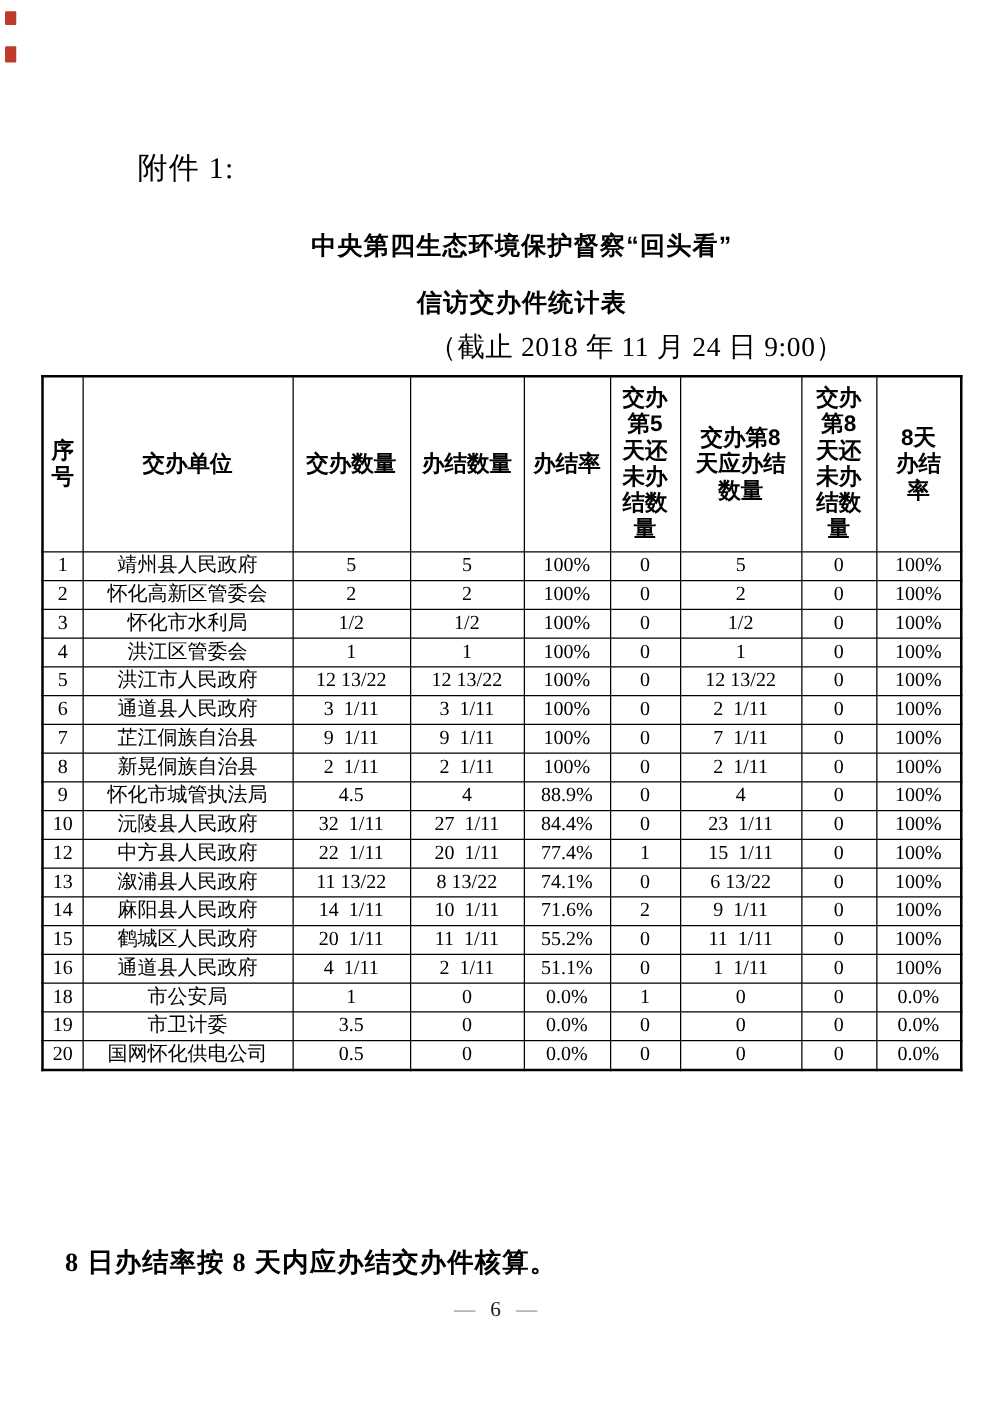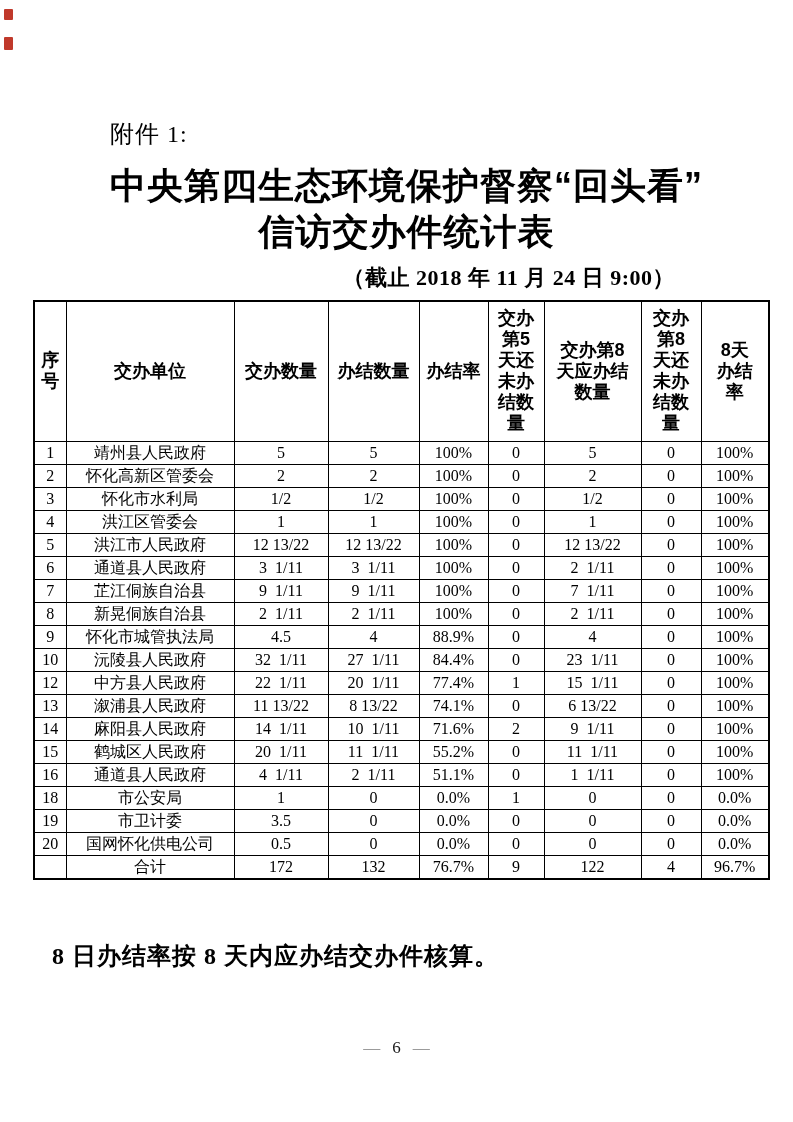--- a/index.html
+++ b/index.html
@@ -20,31 +20,31 @@
 
   .content { position: absolute; left: 33px; top: 0; width: 735px; }
 
   .attachment {
     position: absolute; left: 77px; top: 107px;
     font-size: 24px; letter-spacing: 1px; margin-top: 11px;
   }
 
   .title {
     position: absolute; top: 157px; left: 0; width: 100%;
-    margin: 6px; text-align: center;
+    margin: 17px; text-align: center;
     font-family: "Liberation Sans", sans-serif;
-    font-weight: bold; font-size: 36px; line-height: 46px;
+    font-weight: bold; font-size: 20px; line-height: 46px;
     letter-spacing: 1px;
   }
   .title-line { display: block; }
 
   .date-line {
     position: absolute; top: 263px; left: 0; width: 100%;
     text-align: right; padding-right: 93px;
-    font-size: 22px; font-weight: bold; letter-spacing: 0.5px;
+    font-size: 22px; font-weight: normal; letter-spacing: 0.5px;
   }
 
   table.stats-table {
     position: absolute; top: 300px; left: 0;
     width: 735px;
     border-collapse: collapse; table-layout: fixed;
     border: 2px solid #000;
   }
   .stats-table th, .stats-table td {
     border: 1px solid #000;
@@ -56,22 +56,22 @@
   .stats-table th {
     font-family: "Liberation Sans", sans-serif;
     font-weight: bold; font-size: 18px; line-height: 21px;
     height: 140px;
   }
   .stats-table td {
     font-size: 16px; line-height: 22px; height: 23px;
   }
 
   .footnote {
-    position: absolute; top: 940px; left: 19px;
-    font-size: 24px; font-weight: bold; letter-spacing: 1px;
+    position: absolute; top: 996px; left: 19px;
+    font-size: 21px; font-weight: bold; letter-spacing: 1px;
   }
 
   .page-number {
     position: absolute; top: 1038px; left: 0; width: 793px;
     text-align: center; font-size: 17px;
   }
   .page-number .dash { color: #8a8a8a; margin: 0 12px; }
   .page-number .num { color: #1a1a1a; }
 </style>
 </head>
@@ -325,31 +325,20 @@
             <td>20</td>
             <td>国网怀化供电公司</td>
             <td>0.5</td>
             <td>0</td>
             <td>0.0%</td>
             <td>0</td>
             <td>0</td>
             <td>0</td>
             <td>0.0%</td>
           </tr>
-          <tr>
-            <td></td>
-            <td>合计</td>
-            <td>172</td>
-            <td>132</td>
-            <td>76.7%</td>
-            <td>9</td>
-            <td>122</td>
-            <td>4</td>
-            <td>96.7%</td>
-          </tr>
         </tbody>
     </table>
 
     <div class="footnote">8 日办结率按 8 天内应办结交办件核算。</div>
   </div>
 
   <div class="page-number">
     <span class="dash">—</span><span class="num">6</span><span class="dash">—</span>
   </div>
 

